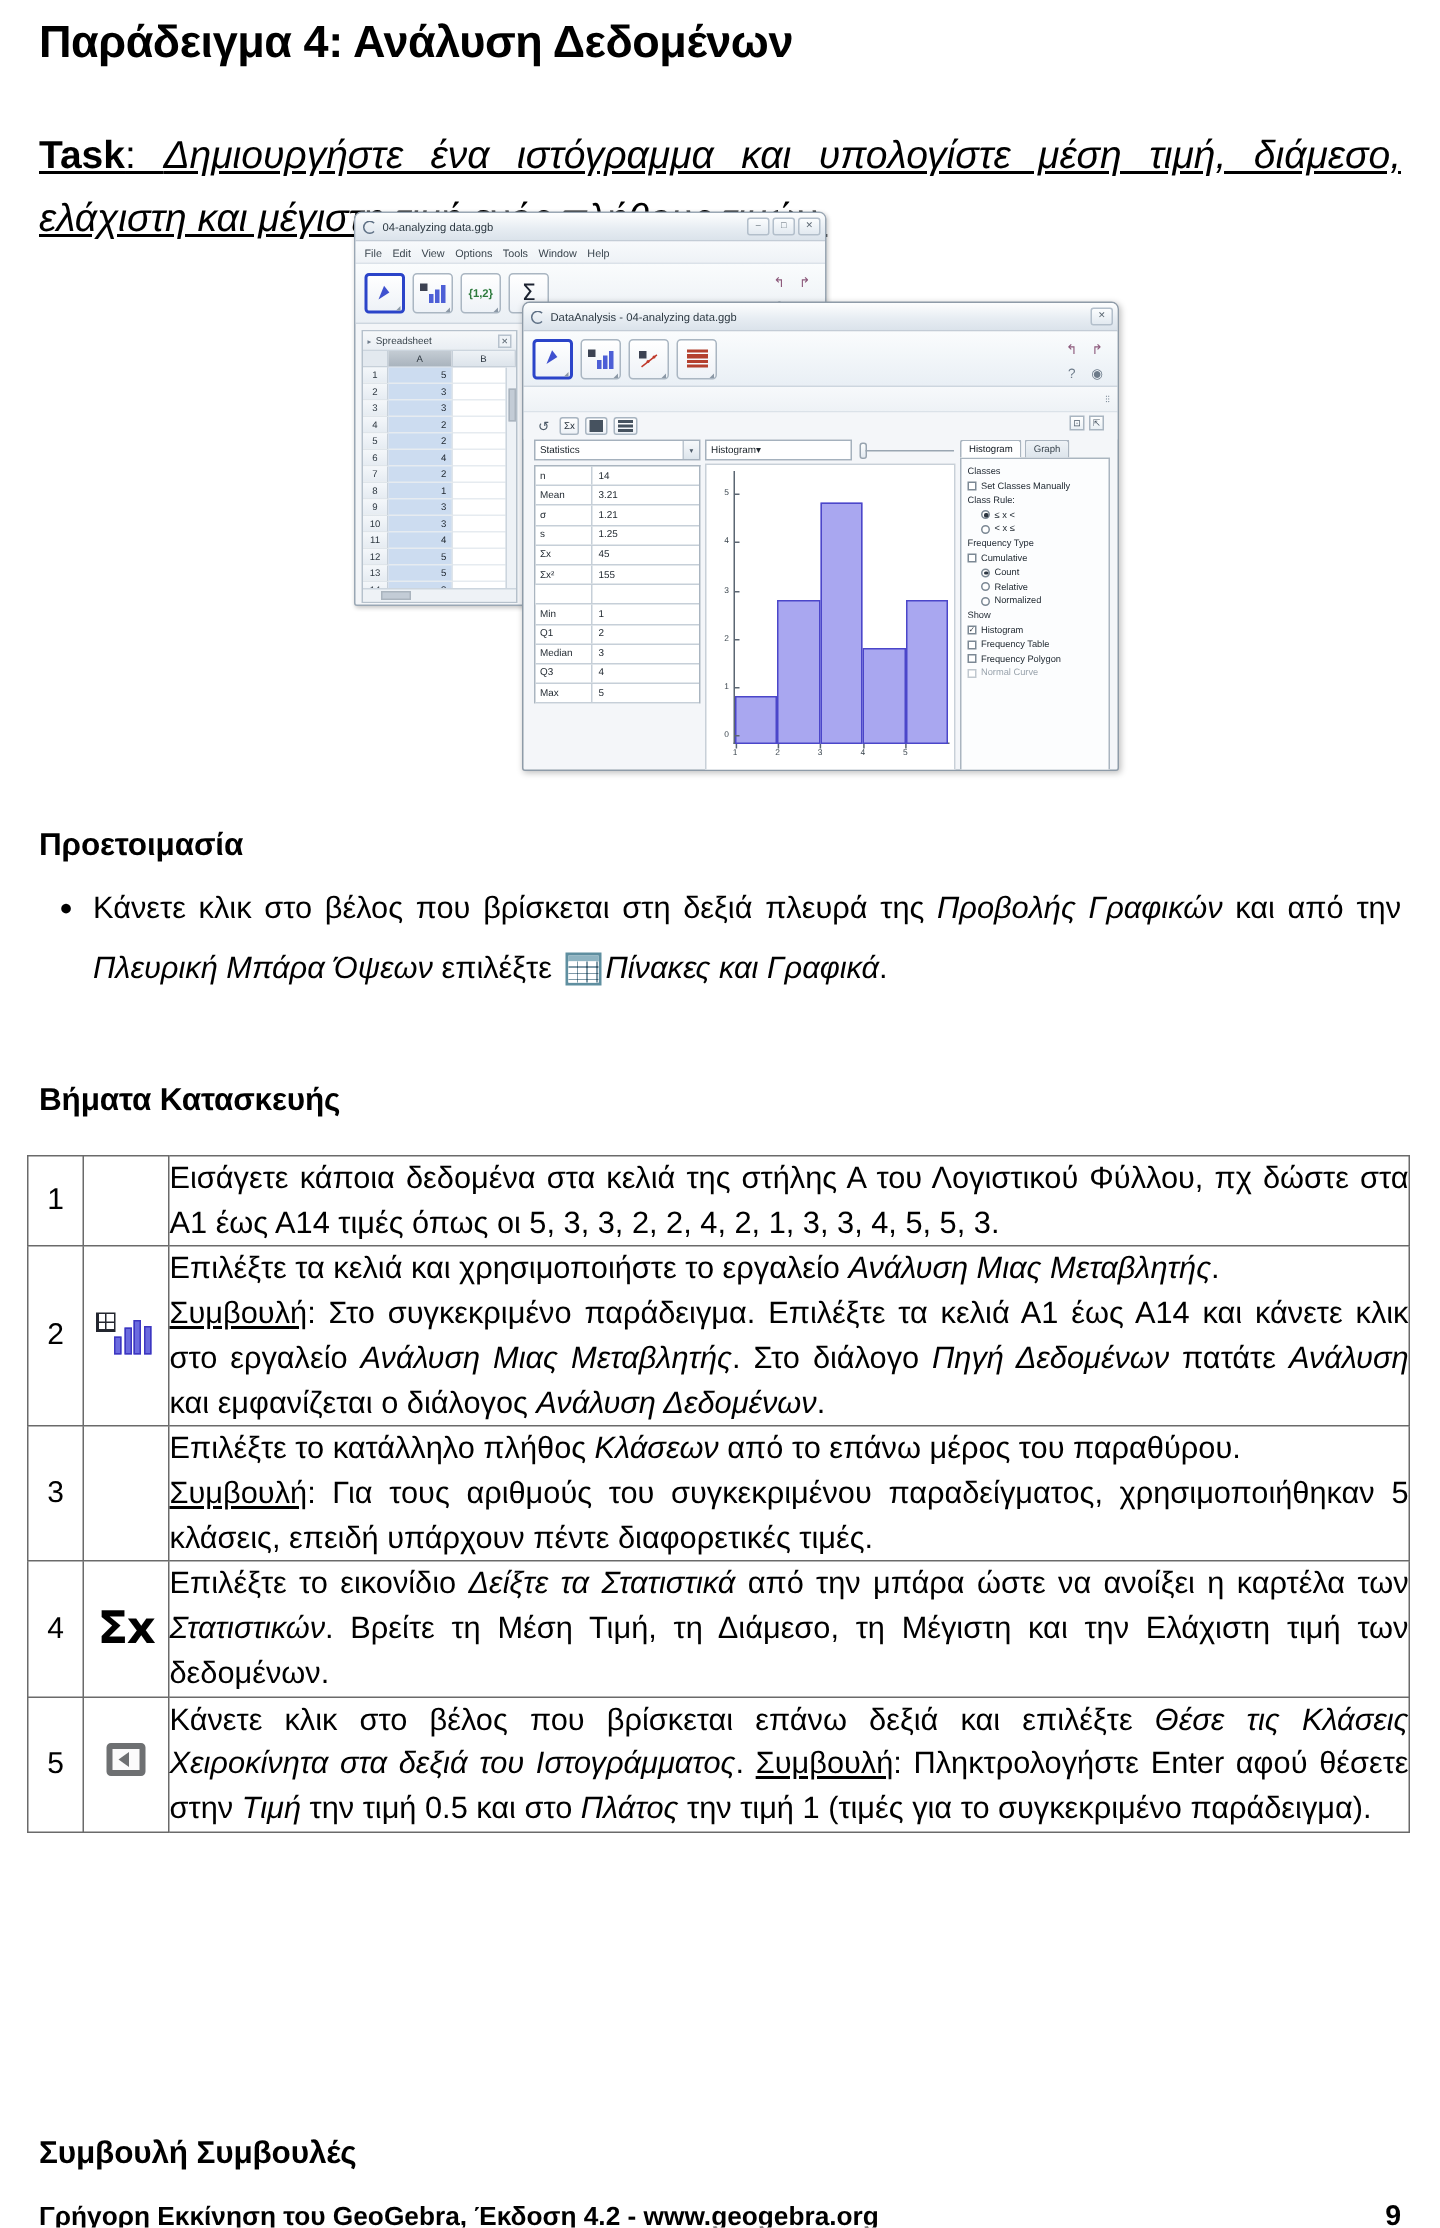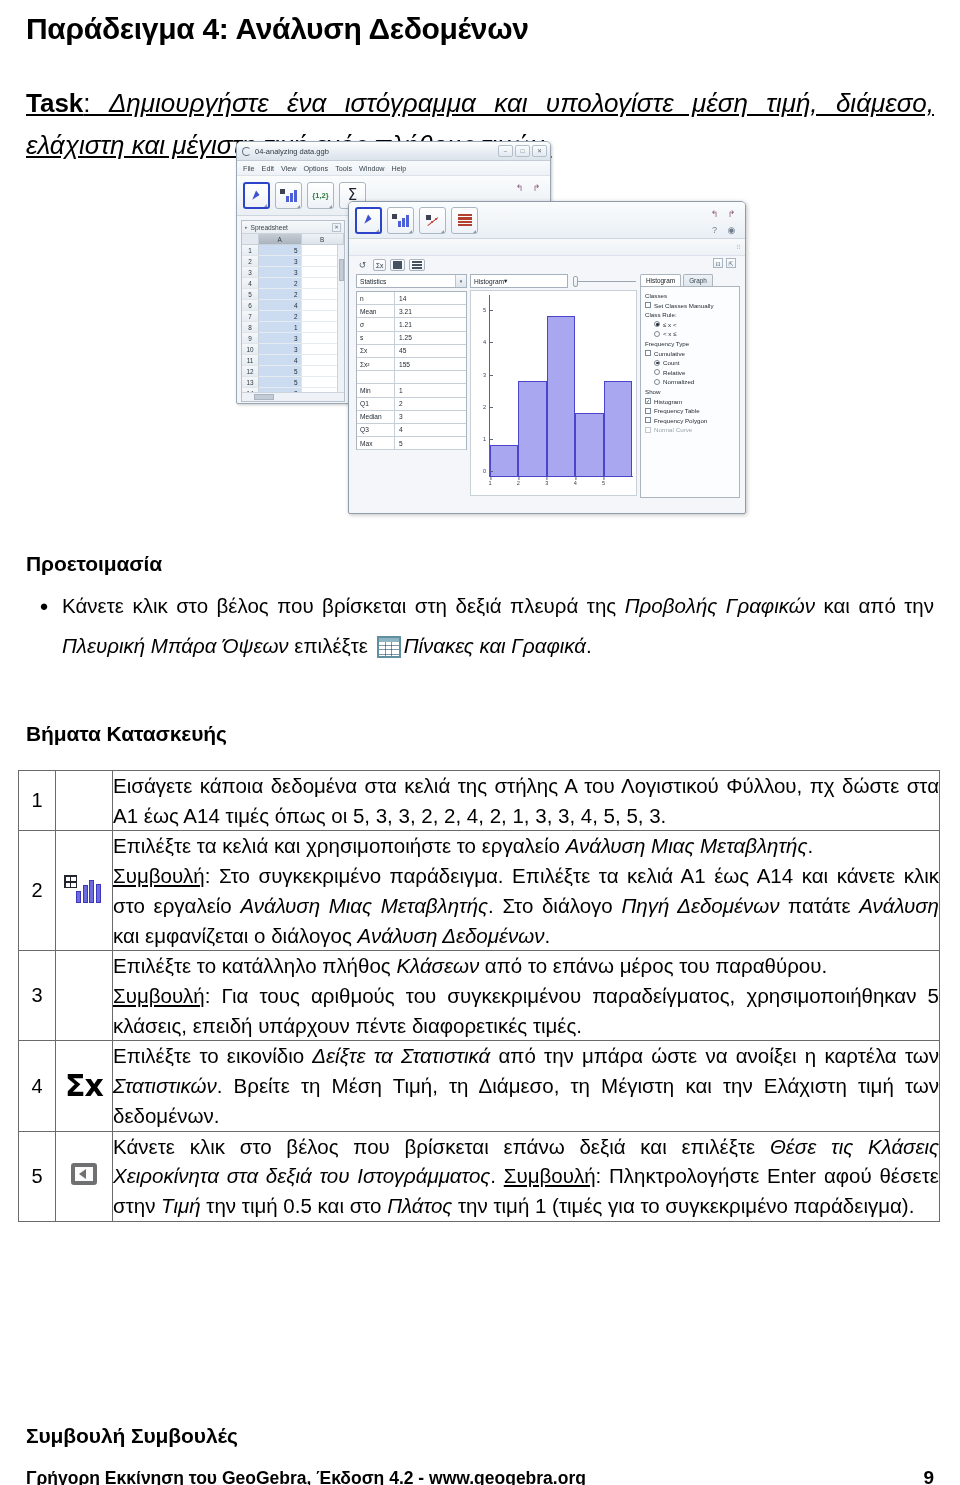--- a/index.html
+++ b/index.html
@@ -569,20 +569,27 @@
         <div class="ss-vscroll">
             <div class="ss-vthumb"></div>
           </div>
         <div class="ss-hscroll">
             <div class="ss-hthumb"></div>
           </div>
       </div>
     </div>
 
     <div class="da-win">
+      <div class="gg-titlebar">
+        <span class="gg-logo"></span>
+        <span class="gg-title-text">DataAnalysis - 04-analyzing data.ggb</span>
+        <span class="win-btns">
+          <span class="win-btn">✕</span>
+        </span>
+      </div>
 
       <div class="da-toolbar">
         <span class="tb-btn sel">
           <span class="tb-arrow-glyph"></span>
           <span class="corner"></span>
         </span>
         <span class="tb-btn">
           <span class="mini-bars">
               <i class="sq"></i>
               <i style="height:6px"></i>

